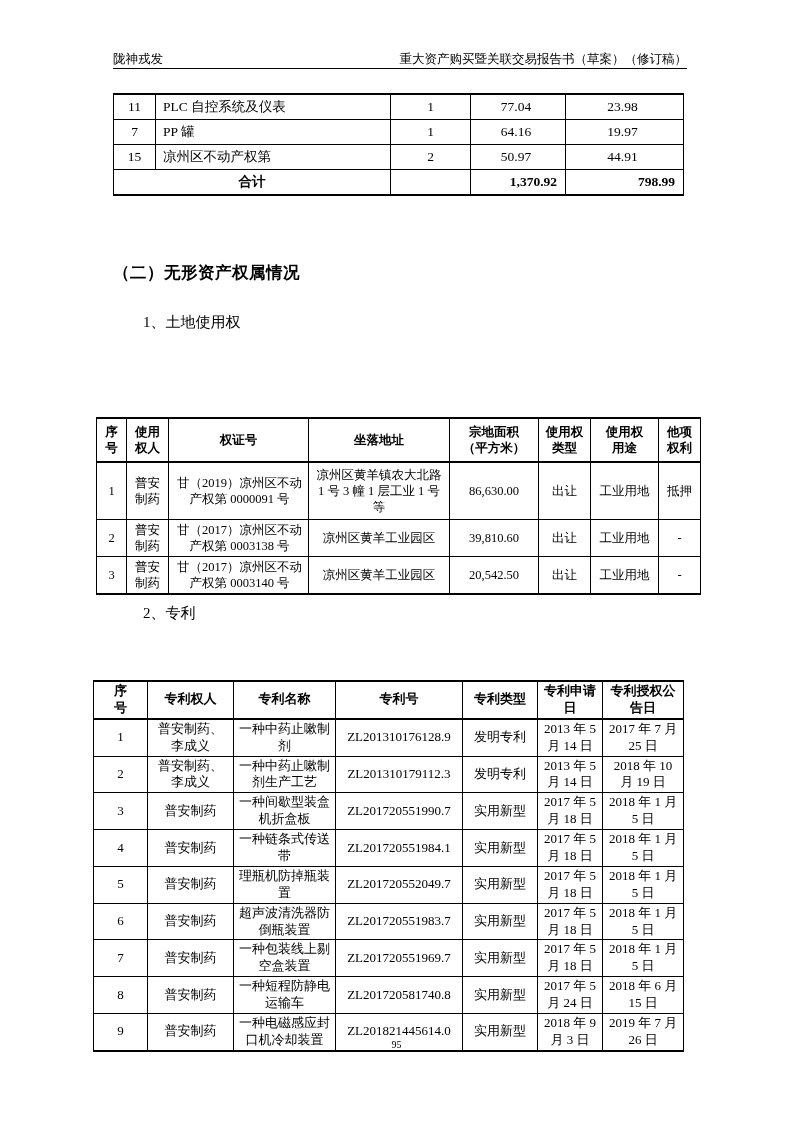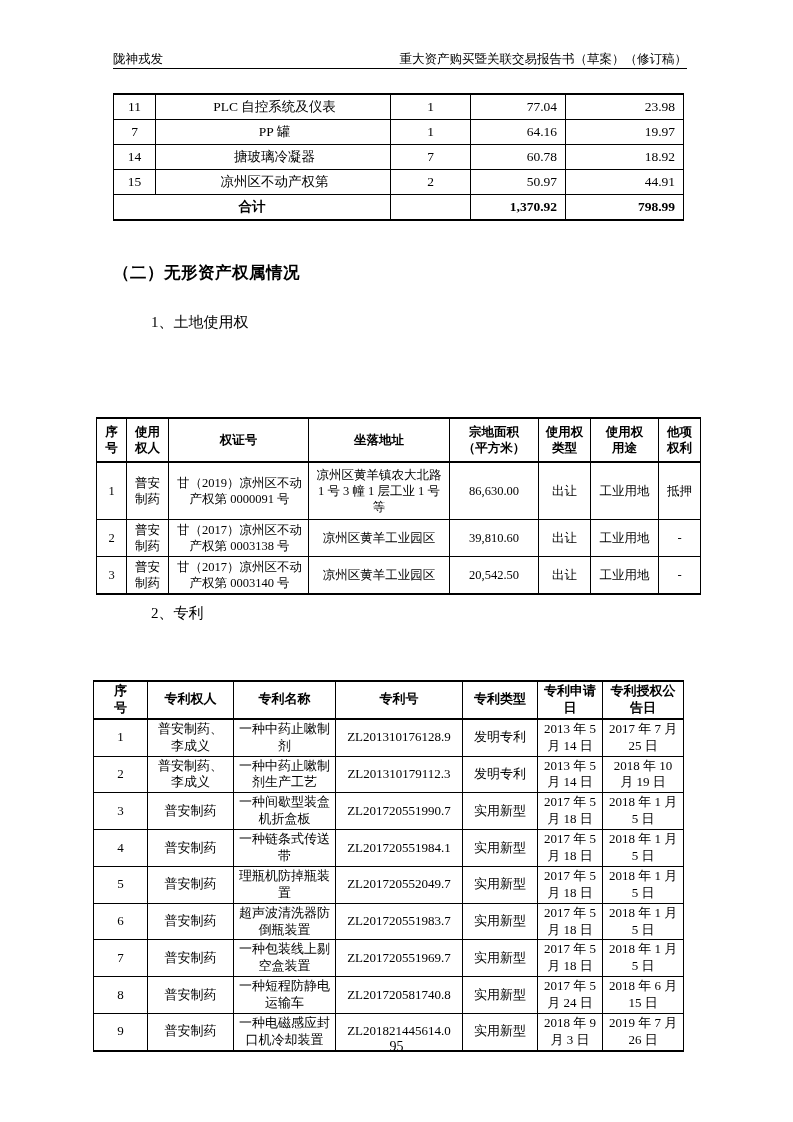--- a/index.html
+++ b/index.html
@@ -18,47 +18,47 @@
     position:absolute;border-collapse:collapse;table-layout:fixed;background:#fff;
     border:1px solid #000;border-top:2.5px solid #000;border-bottom:2.5px solid #000;
   }
   .tbl td,.tbl th{border:1px solid #000;padding:1px 4px;vertical-align:middle;overflow:hidden;}
   .tbl th{font-weight:bold;text-align:center;white-space:pre-line;line-height:1.3;}
   .tbl thead th{border-bottom:2px solid #000;}
   .tbl td{text-align:center;line-height:1.3;}
   
   .tbl-eq{top:80px;left:113px;width:570px;font-size:13.5px;margin-top:13px;}
   .tbl-eq td{height:22px;}
-  .tbl-eq tbody.gen td:nth-child(2){text-align:center;padding-left:7px;}
-  .tbl-eq td:nth-child(4),.tbl-eq td:nth-child(5){text-align:right;padding-right:8px;}
+  .tbl-eq tbody.gen td:nth-child(2){text-align:left;padding-left:7px;}
+  .tbl-eq td:nth-child(4),.tbl-eq td:nth-child(5){text-align:center;padding-right:8px;}
   .tbl-eq .total-row td{font-weight:bold;}
   .tbl-eq .total-row td:nth-child(3),.tbl-eq .total-row td:nth-child(4){text-align:right;padding-right:8px;}
   
   .h2{
     position:absolute;top:262px;left:113px;font-size:16.5px;font-weight:bold;
     font-family:Liberation Serif, serif;letter-spacing:.5px;
   }
-  .sub{position:absolute;left:143px;font-size:15px;margin-left:8px;}
+  .sub{position:absolute;left:143px;font-size:15px;}
   .sub1{top:313px;}
   .sub2{top:604px;}
   .para{position:absolute;left:113px;width:575px;font-size:15px;text-indent:2em;text-align:justify;}
   .para1{top:345px;line-height:38px;}
   .para2{top:679px;line-height:22px;font-style:italic;}
   
   .tbl-land{top:417px;left:96px;width:604px;font-size:12.5px;}
   .tbl-land thead th{height:40px;}
   .tbl-land tbody tr:nth-child(1) td{height:54px;}
   .tbl-land tbody tr:nth-child(2) td,.tbl-land tbody tr:nth-child(3) td{height:34px;}
   .tbl-land td:nth-child(3){text-align:center;padding-left:8px;padding-right:6px;}
   
   .tbl-pat{top:680px;left:93px;width:590px;font-size:13px;}
   .tbl-pat thead th{height:28px;padding:1px 5px;}
   .tbl-pat td{height:31px;padding:1px 5px;}
   
-  .pageno{position:absolute;top:1039px;left:0;width:100%;text-align:center;font-size:14px;}
+  .pageno{position:absolute;top:1039px;left:0;width:100%;text-align:center;font-size:10px;}
 </style>
 </head>
 <body>
 
 <div class="page">
 
   <div class="hdr">
     <span>陇神戎发</span>
     <span>重大资产购买暨关联交易报告书（草案）（修订稿）</span>
   </div>
@@ -78,27 +78,20 @@
           <td>1</td>
           <td>77.04</td>
           <td>23.98</td>
         </tr>
         <tr>
           <td>7</td>
           <td>PP 罐</td>
           <td>1</td>
           <td>64.16</td>
           <td>19.97</td>
-        </tr>
-        <tr>
-          <td>14</td>
-          <td>搪玻璃冷凝器</td>
-          <td>7</td>
-          <td>60.78</td>
-          <td>18.92</td>
         </tr>
         <tr>
           <td>15</td>
           <td>凉州区不动产权第</td>
           <td>2</td>
           <td>50.97</td>
           <td>44.91</td>
         </tr>
       </tbody>
     <tbody>

